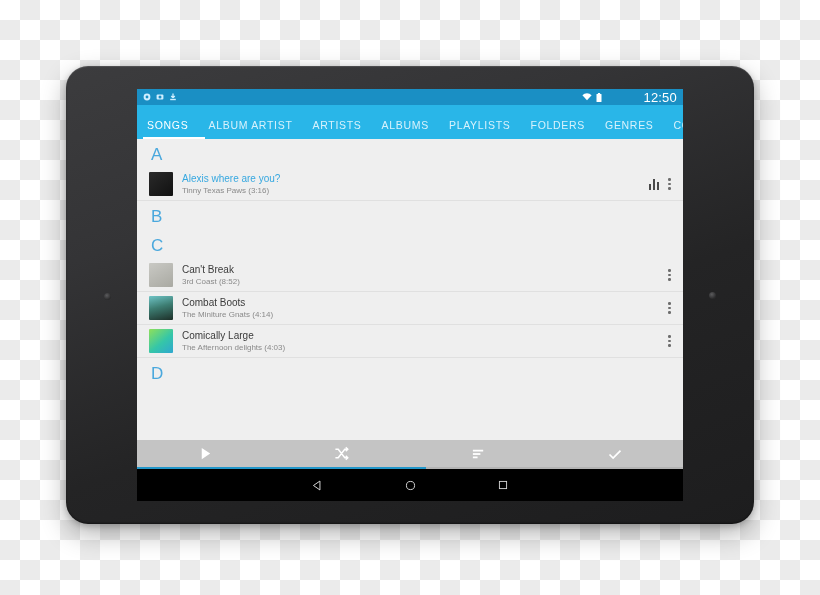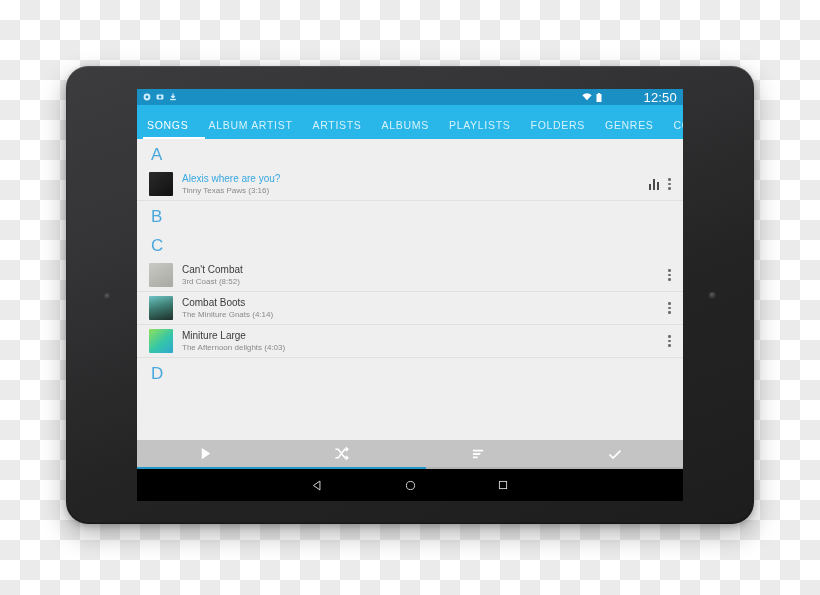--- a/index.html
+++ b/index.html
@@ -182,21 +182,21 @@
               <i></i>
               <i></i>
             </span>
           </div>
         </div>
         <div class="section-header">B</div>
         <div class="section-header">C</div>
         <div class="row">
           <div class="art" style="background: linear-gradient(150deg, rgb(201, 201, 196), rgb(169, 169, 162));"></div>
           <div class="row-text">
-            <div class="title">Can't Combat</div>
+            <div class="title">Can't Break</div>
             <div class="sub">3rd Coast (8:52)</div>
           </div>
           <div class="row-icons">
             <span class="dots">
               <i></i>
               <i></i>
               <i></i>
             </span>
           </div>
         </div>
@@ -210,21 +210,21 @@
             <span class="dots">
               <i></i>
               <i></i>
               <i></i>
             </span>
           </div>
         </div>
         <div class="row">
           <div class="art" style="background: linear-gradient(140deg, rgb(143, 224, 90) 0%, rgb(53, 198, 168) 55%, rgb(47, 167, 208) 100%);"></div>
           <div class="row-text">
-            <div class="title">Miniture Large</div>
+            <div class="title">Comically Large</div>
             <div class="sub">The Afternoon delights (4:03)</div>
           </div>
           <div class="row-icons">
             <span class="dots">
               <i></i>
               <i></i>
               <i></i>
             </span>
           </div>
         </div>

